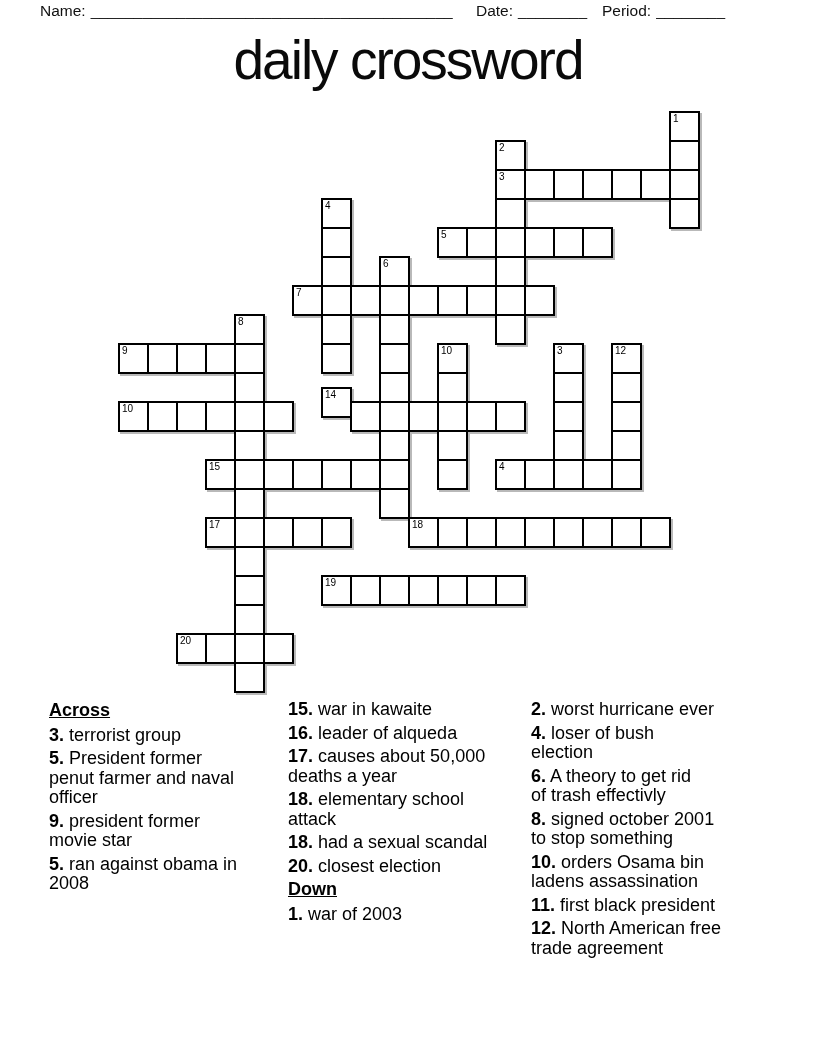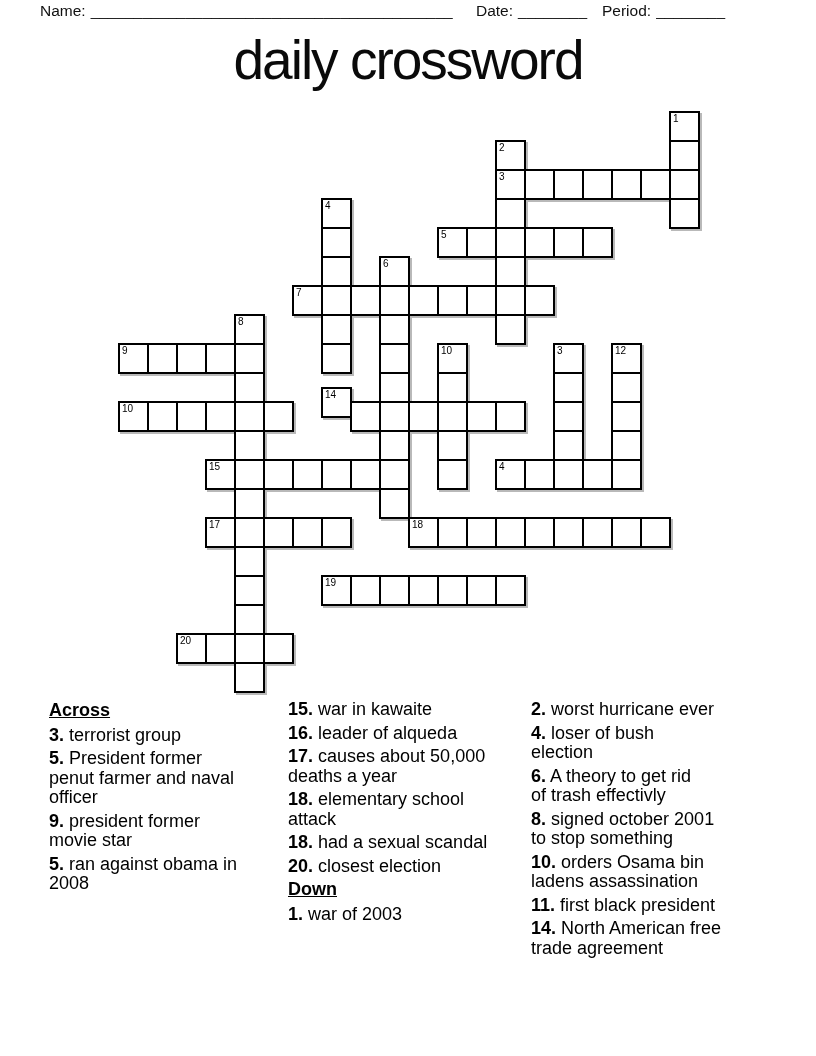--- a/index.html
+++ b/index.html
@@ -222,16 +222,16 @@
       <div class="clue-heading">Down</div>
       <p class="clue"><b class="clue-num">1.</b> war of 2003</p>
     </div>
   <div class="clue-col" id="clue-col-2">
       <p class="clue"><b class="clue-num">2.</b> worst hurricane ever</p>
       <p class="clue"><b class="clue-num">4.</b> loser of bush<br>election</p>
       <p class="clue"><b class="clue-num">6.</b> A theory to get rid<br>of trash effectivly</p>
       <p class="clue"><b class="clue-num">8.</b> signed october 2001<br>to stop something</p>
       <p class="clue"><b class="clue-num">10.</b> orders Osama bin<br>ladens assassination</p>
       <p class="clue"><b class="clue-num">11.</b> first black president</p>
-      <p class="clue"><b class="clue-num">14.</b> North American free<br>trade agreement</p>
+      <p class="clue"><b class="clue-num">12.</b> North American free<br>trade agreement</p>
     </div>
 
 </div>
 
 </body></html>

